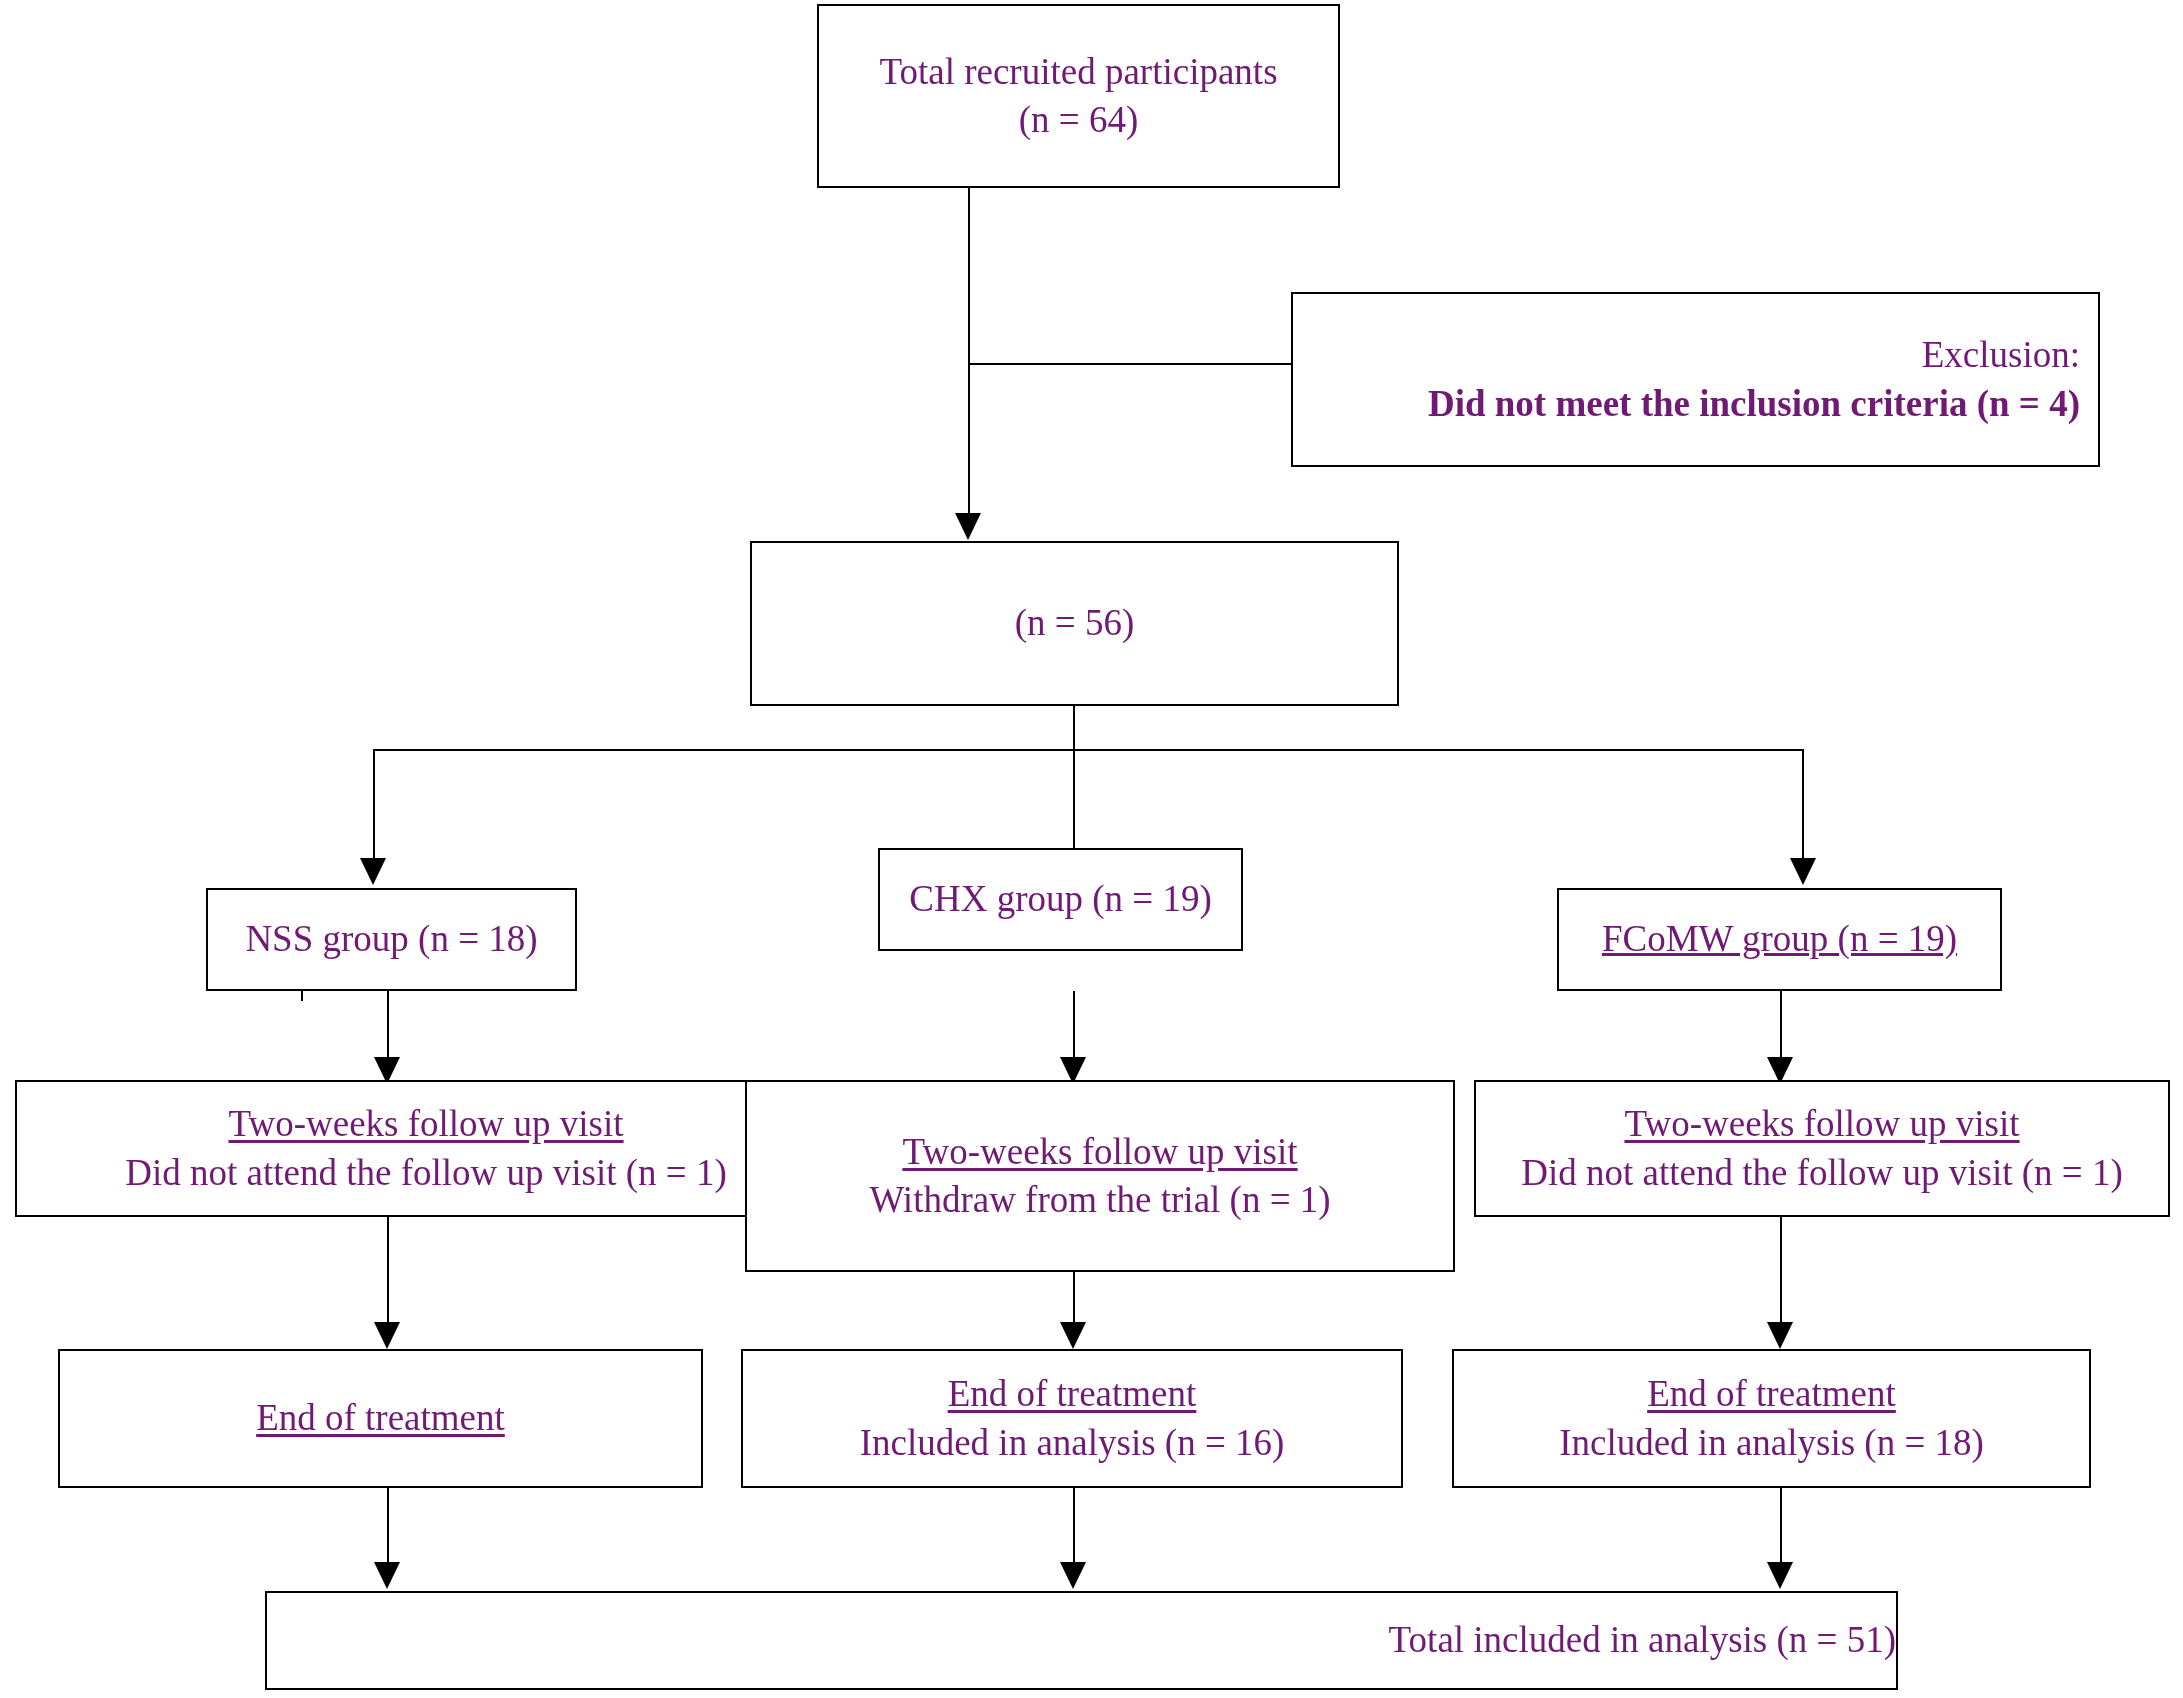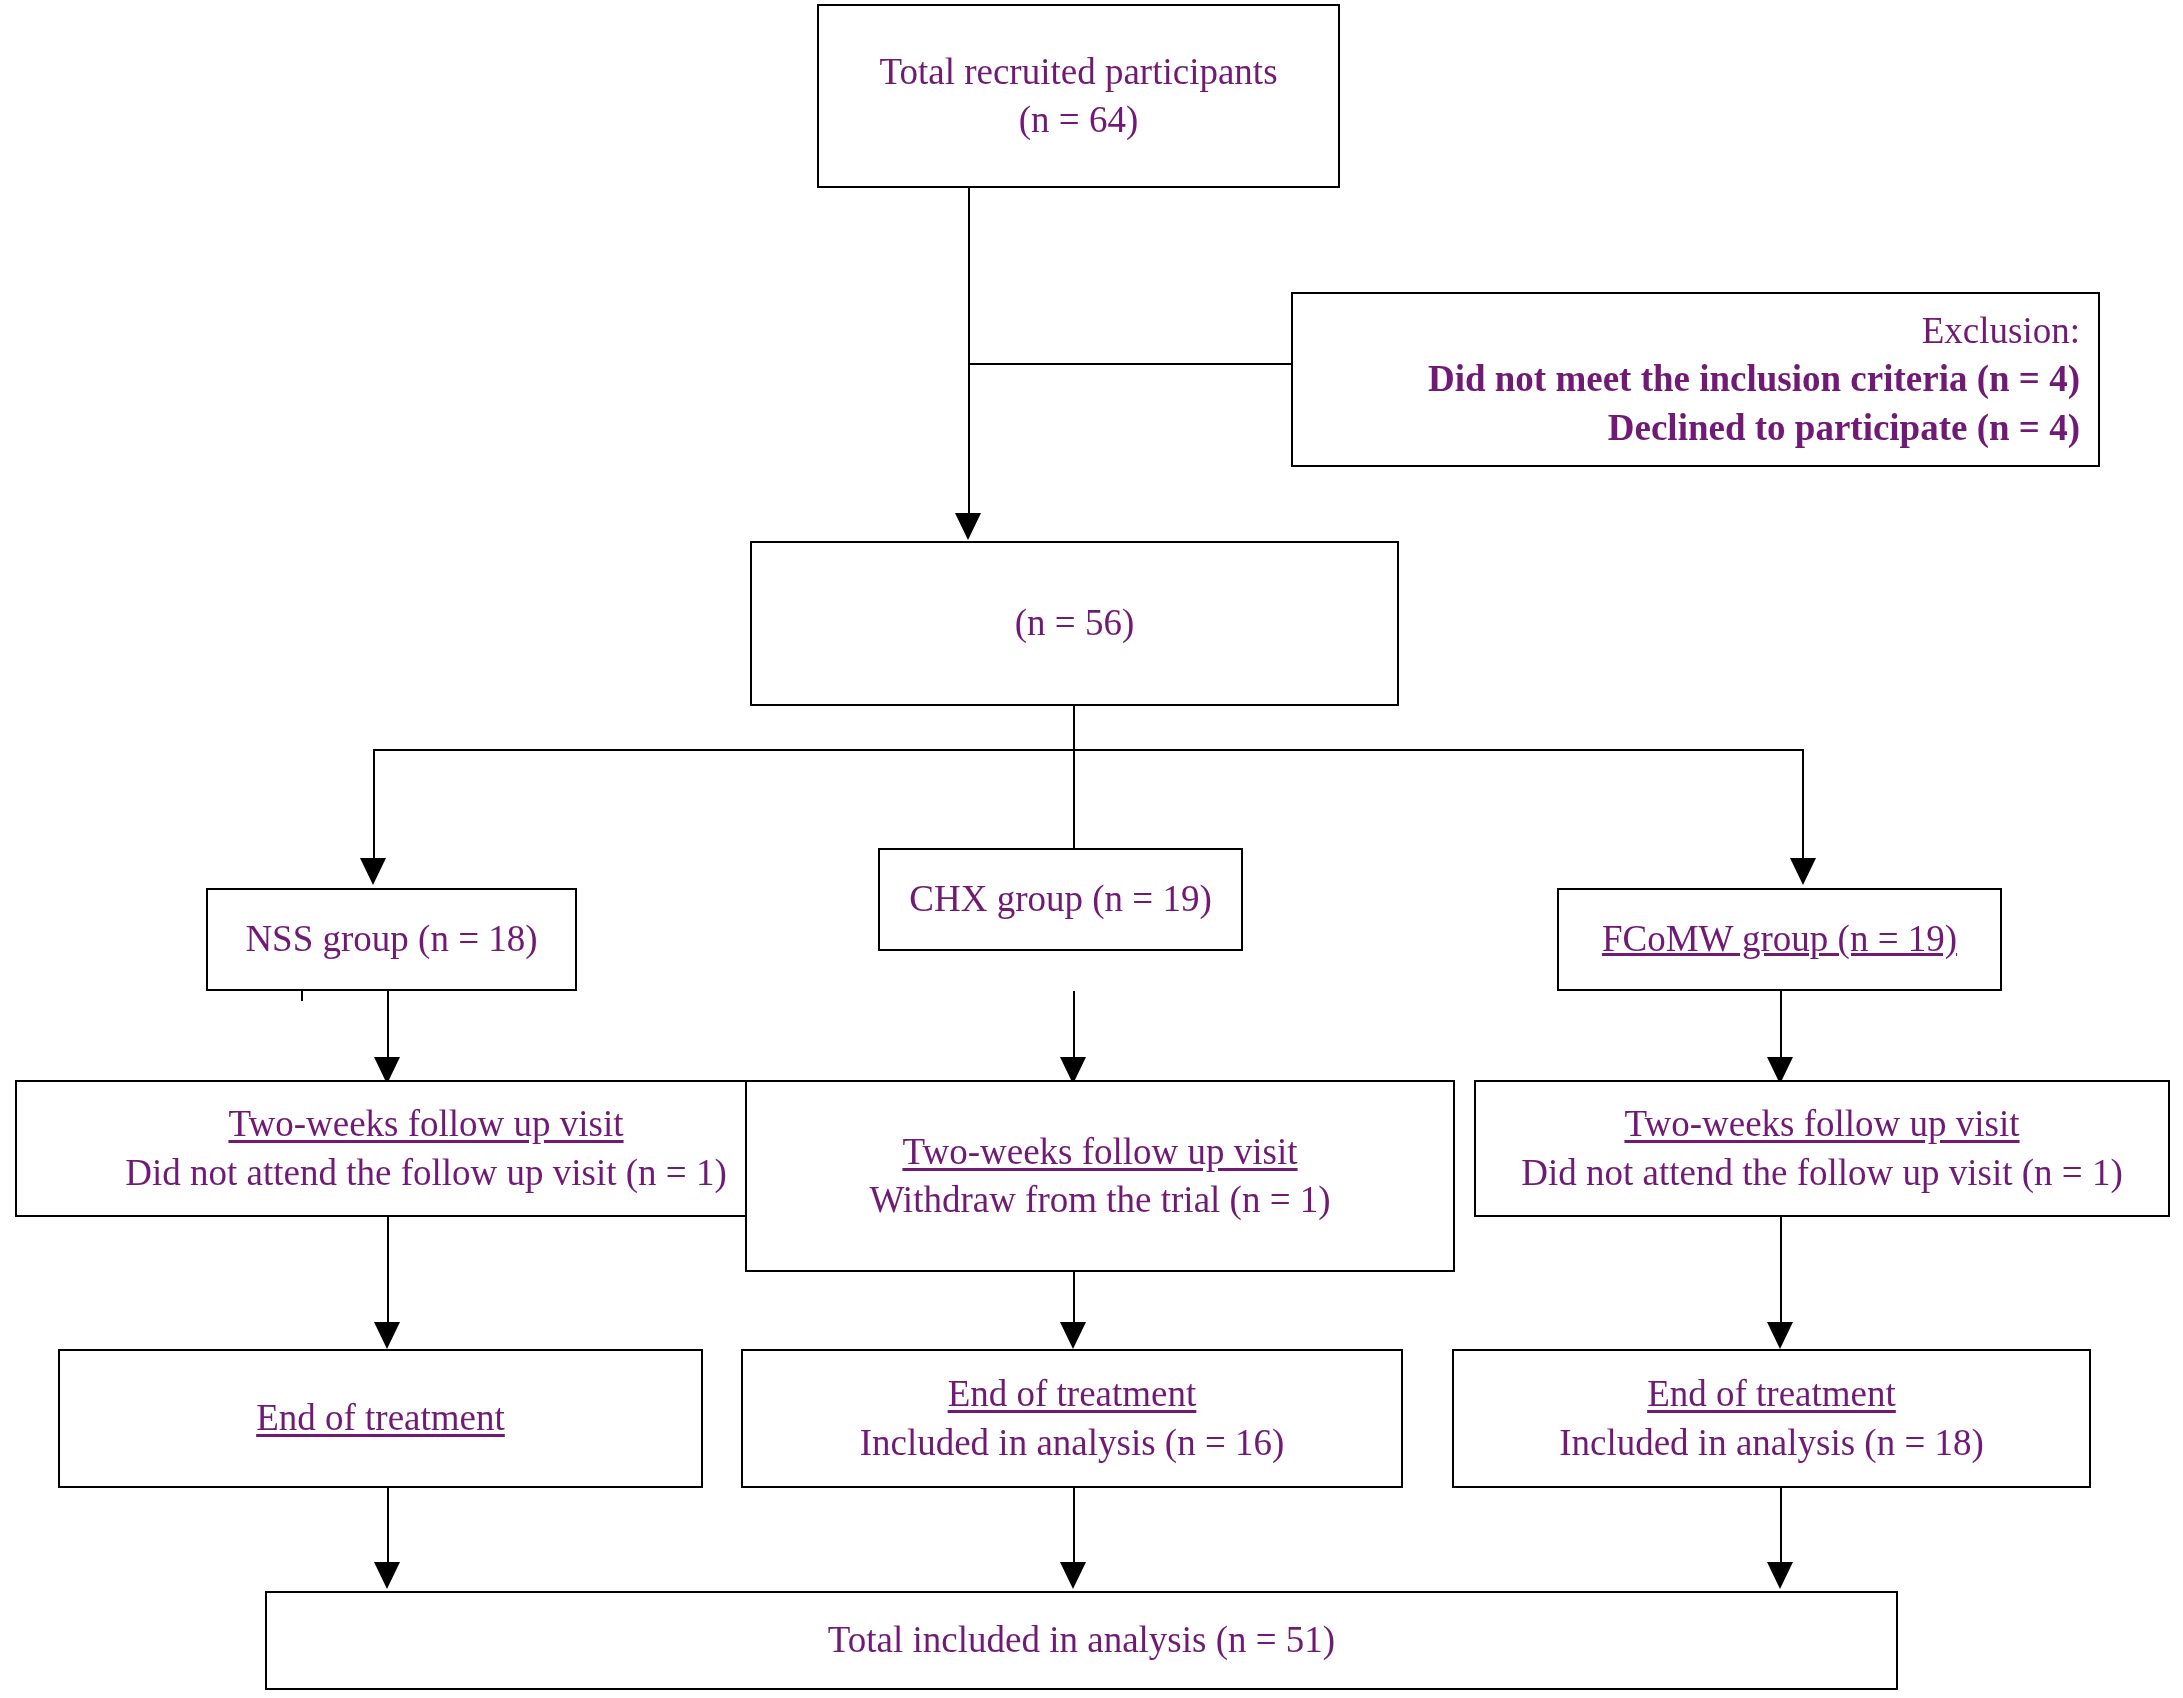--- a/index.html
+++ b/index.html
@@ -81,21 +81,20 @@
   </div>
 
   <div class="vline" style="left:968px; top:188px; height:327px;"></div>
   <div class="arrowhead" style="left:955px; top:513px;"></div>
 
   <div class="hline" style="left:968px; top:363px; width:323px;"></div>
 
   <div class="box left pad-l" style="left:1291px; top:292px; width:809px; height:175px;">
     <span class="line">Exclusion:</span>
     <span class="line indent">Did not meet the inclusion criteria (n = 4)</span>
-    <span class="line indent">Declined to participate (n = 4)</span>
   </div>
 
   <div class="box center" style="left:750px; top:541px; width:649px; height:165px;">
     <span class="line">(n = 56)</span>
   </div>
 
   <div class="vline" style="left:1073px; top:706px; height:44px;"></div>
   <div class="hline" style="left:373px; top:749px; width:1431px;"></div>
 
   <div class="vline" style="left:373px; top:749px; height:111px;"></div>
@@ -169,18 +168,18 @@
 
   <div class="vline" style="left:387px; top:1488px; height:76px;"></div>
   <div class="arrowhead" style="left:374px; top:1562px;"></div>
 
   <div class="vline" style="left:1073px; top:1488px; height:76px;"></div>
   <div class="arrowhead" style="left:1060px; top:1562px;"></div>
 
   <div class="vline" style="left:1780px; top:1488px; height:76px;"></div>
   <div class="arrowhead" style="left:1767px; top:1562px;"></div>
 
-  <div class="box center" style="left:265px; top:1591px; width:1633px; height:99px;">
+  <div class="box center" style="left:265px; top:1591px; width:1633px; height:99px;align-items:flex-end;">
     <span class="line">Total included in analysis (n = 51)</span>
   </div>
 
 </div>
 
 
 </body></html>

